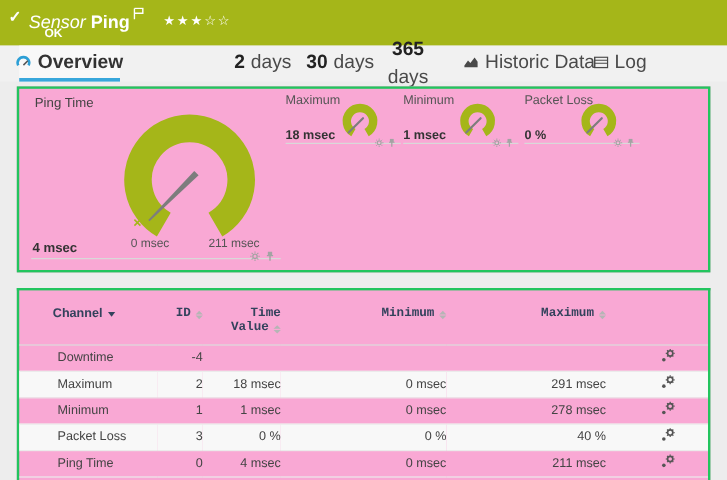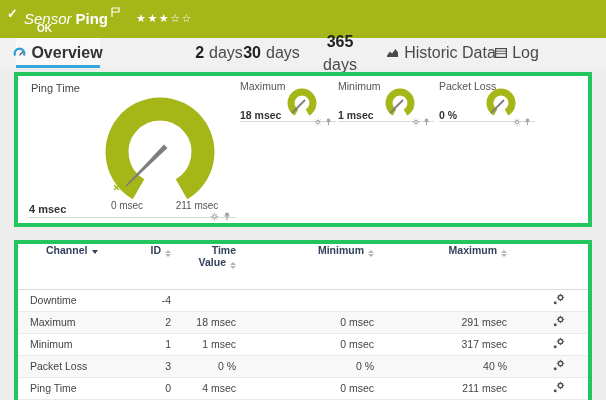--- a/index.html
+++ b/index.html
@@ -19,28 +19,28 @@
   
   .tabbar { position:absolute; left:0; top:38px; width:606px; height:30px; background:#f1f1f1; }
   .tab { position:absolute; top:0; height:30px; display:flex; align-items:center; justify-content:center;
          gap:5px; font-size:16px; color:#4a4a4a; cursor:pointer; white-space:nowrap; }
   .tab .num { font-weight:bold; color:#222; }
   .tab.active { background:#f8f8f8; color:#333; font-weight:bold; }
   .tab.active::after { content:""; position:absolute; left:0; right:0; bottom:0; height:3px; background:#38a7db; }
   .t-overview { left:16px; width:84px; }
   .t-live     { left:108px; width:78px; }
   .t-2d       { left:194px; width:50px; }
-  .t-30d      { left:244px; width:55px; }
+  .t-30d      { left:256px; width:55px; }
   .t-365d     { left:310px; width:60px;flex-direction:column; }
   .t-hist     { left:398px; width:86px; }
   .t-log      { left:494px; width:46px; }
   .t-set      { left:538px; width:64px; }
 
   
-  .panel { position:absolute; background:#ffffff; border:4px solid #22c55e; }
+  .panel { position:absolute; background:#f9a8d4; border:2px solid #22c55e; }
   .panel1 { left:14px; top:72px; width:578px; height:155px; }
   .panel2 { left:14px; top:240px; width:578px; height:160px; border-bottom:none; }
 
   
   .pt-label { position:absolute; left:13px; top:6px; font-size:11px; color:#444; }
   .big-gauge { position:absolute; left:78px; top:12px; }
   .g-scale { position:absolute; top:124px; width:66px; text-align:center; font-size:10px; color:#555; }
   .g-scale.min { left:76px; }
   .g-scale.max { left:146px; }
   .g-value { position:absolute; left:11px; top:127px; font-size:11px; font-weight:bold; color:#333; }
@@ -49,30 +49,30 @@
 
   .mini { position:absolute; top:4px; width:96px; height:42px; border-bottom:1px solid #d9d9d9; }
   .mini.m0 { left:222px; } .mini.m1 { left:320px; } .mini.m2 { left:421px; }
   .mini-label { position:absolute; left:0; top:0; font-size:10.5px; color:#555; }
   .mini-value { position:absolute; left:0; top:29px; font-size:10.5px; font-weight:600; color:#333; }
   .mini-gauge { position:absolute; left:45px; top:6px; }
   .mini-icons { position:absolute; left:74px; top:32px; display:flex; gap:3px; align-items:center; }
 
   
   table { width:100%; border-collapse:collapse; table-layout:fixed; }
-  th { font-size:10.5px; font-weight:bold; color:#33425c; vertical-align:top; }
+  th { font-size:10.5px; font-weight:bold; color:#33425c; vertical-align:top; padding-top:13px; }
   th.ch { text-align:left; padding-left:28px; }
-  th.r  { text-align:right; }
+  th.r  { text-align:right;font-family:Liberation Mono, monospace; }
   thead tr { height:45px; border-bottom:1px solid #dcdcdc; }
   tbody tr { height:22px; border-top:1px solid #ebebeb; }
   tbody tr:first-child { border-top:none; }
   tbody tr:last-child { border-bottom:1px solid #ebebeb; }
   tbody tr:nth-child(even) { background:#f8f8f8; }
   td { font-size:10.5px; color:#444; }
-  td.ch { padding-left:12px; }
+  td.ch { padding-left:32px; }
   td.r { text-align:right; }
   td.gear { padding-left:45px; }
   .sort { display:inline-flex; flex-direction:column; gap:1px; margin-left:4px; vertical-align:1px; }
   .sort i { width:0; height:0; border-left:3px solid transparent; border-right:3px solid transparent; }
   .sort .up { border-bottom:3px solid #b5b5b5; }
   .sort .dn { border-top:3px solid #b5b5b5; }
   .caret { display:inline-block; width:0; height:0; border-left:3.5px solid transparent;
            border-right:3.5px solid transparent; border-top:4px solid #33425c; margin-left:5px; }
 </style>
 </head>
@@ -270,21 +270,21 @@
                   <path d="M8.5 0.8v1 M8.5 7.2v1 M4.8 4.5h1 M11.2 4.5h1 M5.9 1.9l.7.7 M10.4 6.4l.7.7 M11.1 1.9l-.7.7 M6.6 6.4l-.7.7" stroke-width="1"></path>
                 </g>
                 <circle cx="3.2" cy="9.8" r="1.5" fill="#555"></circle>
               </svg></span></td>
       </tr>
       <tr>
         <td class="ch">Minimum</td>
         <td class="r">1</td>
         <td class="r">1 msec</td>
         <td class="r">0 msec</td>
-        <td class="r">317 msec</td>
+        <td class="r">278 msec</td>
         <td class="gear"><span><svg width="13" height="13" viewBox="0 0 13 13">
                 <g fill="none" stroke="#555">
                   <circle cx="8.5" cy="4.5" r="2.2" stroke-width="1.4"></circle>
                   <path d="M8.5 0.8v1 M8.5 7.2v1 M4.8 4.5h1 M11.2 4.5h1 M5.9 1.9l.7.7 M10.4 6.4l.7.7 M11.1 1.9l-.7.7 M6.6 6.4l-.7.7" stroke-width="1"></path>
                 </g>
                 <circle cx="3.2" cy="9.8" r="1.5" fill="#555"></circle>
               </svg></span></td>
       </tr>
       <tr>
         <td class="ch">Packet Loss</td>

